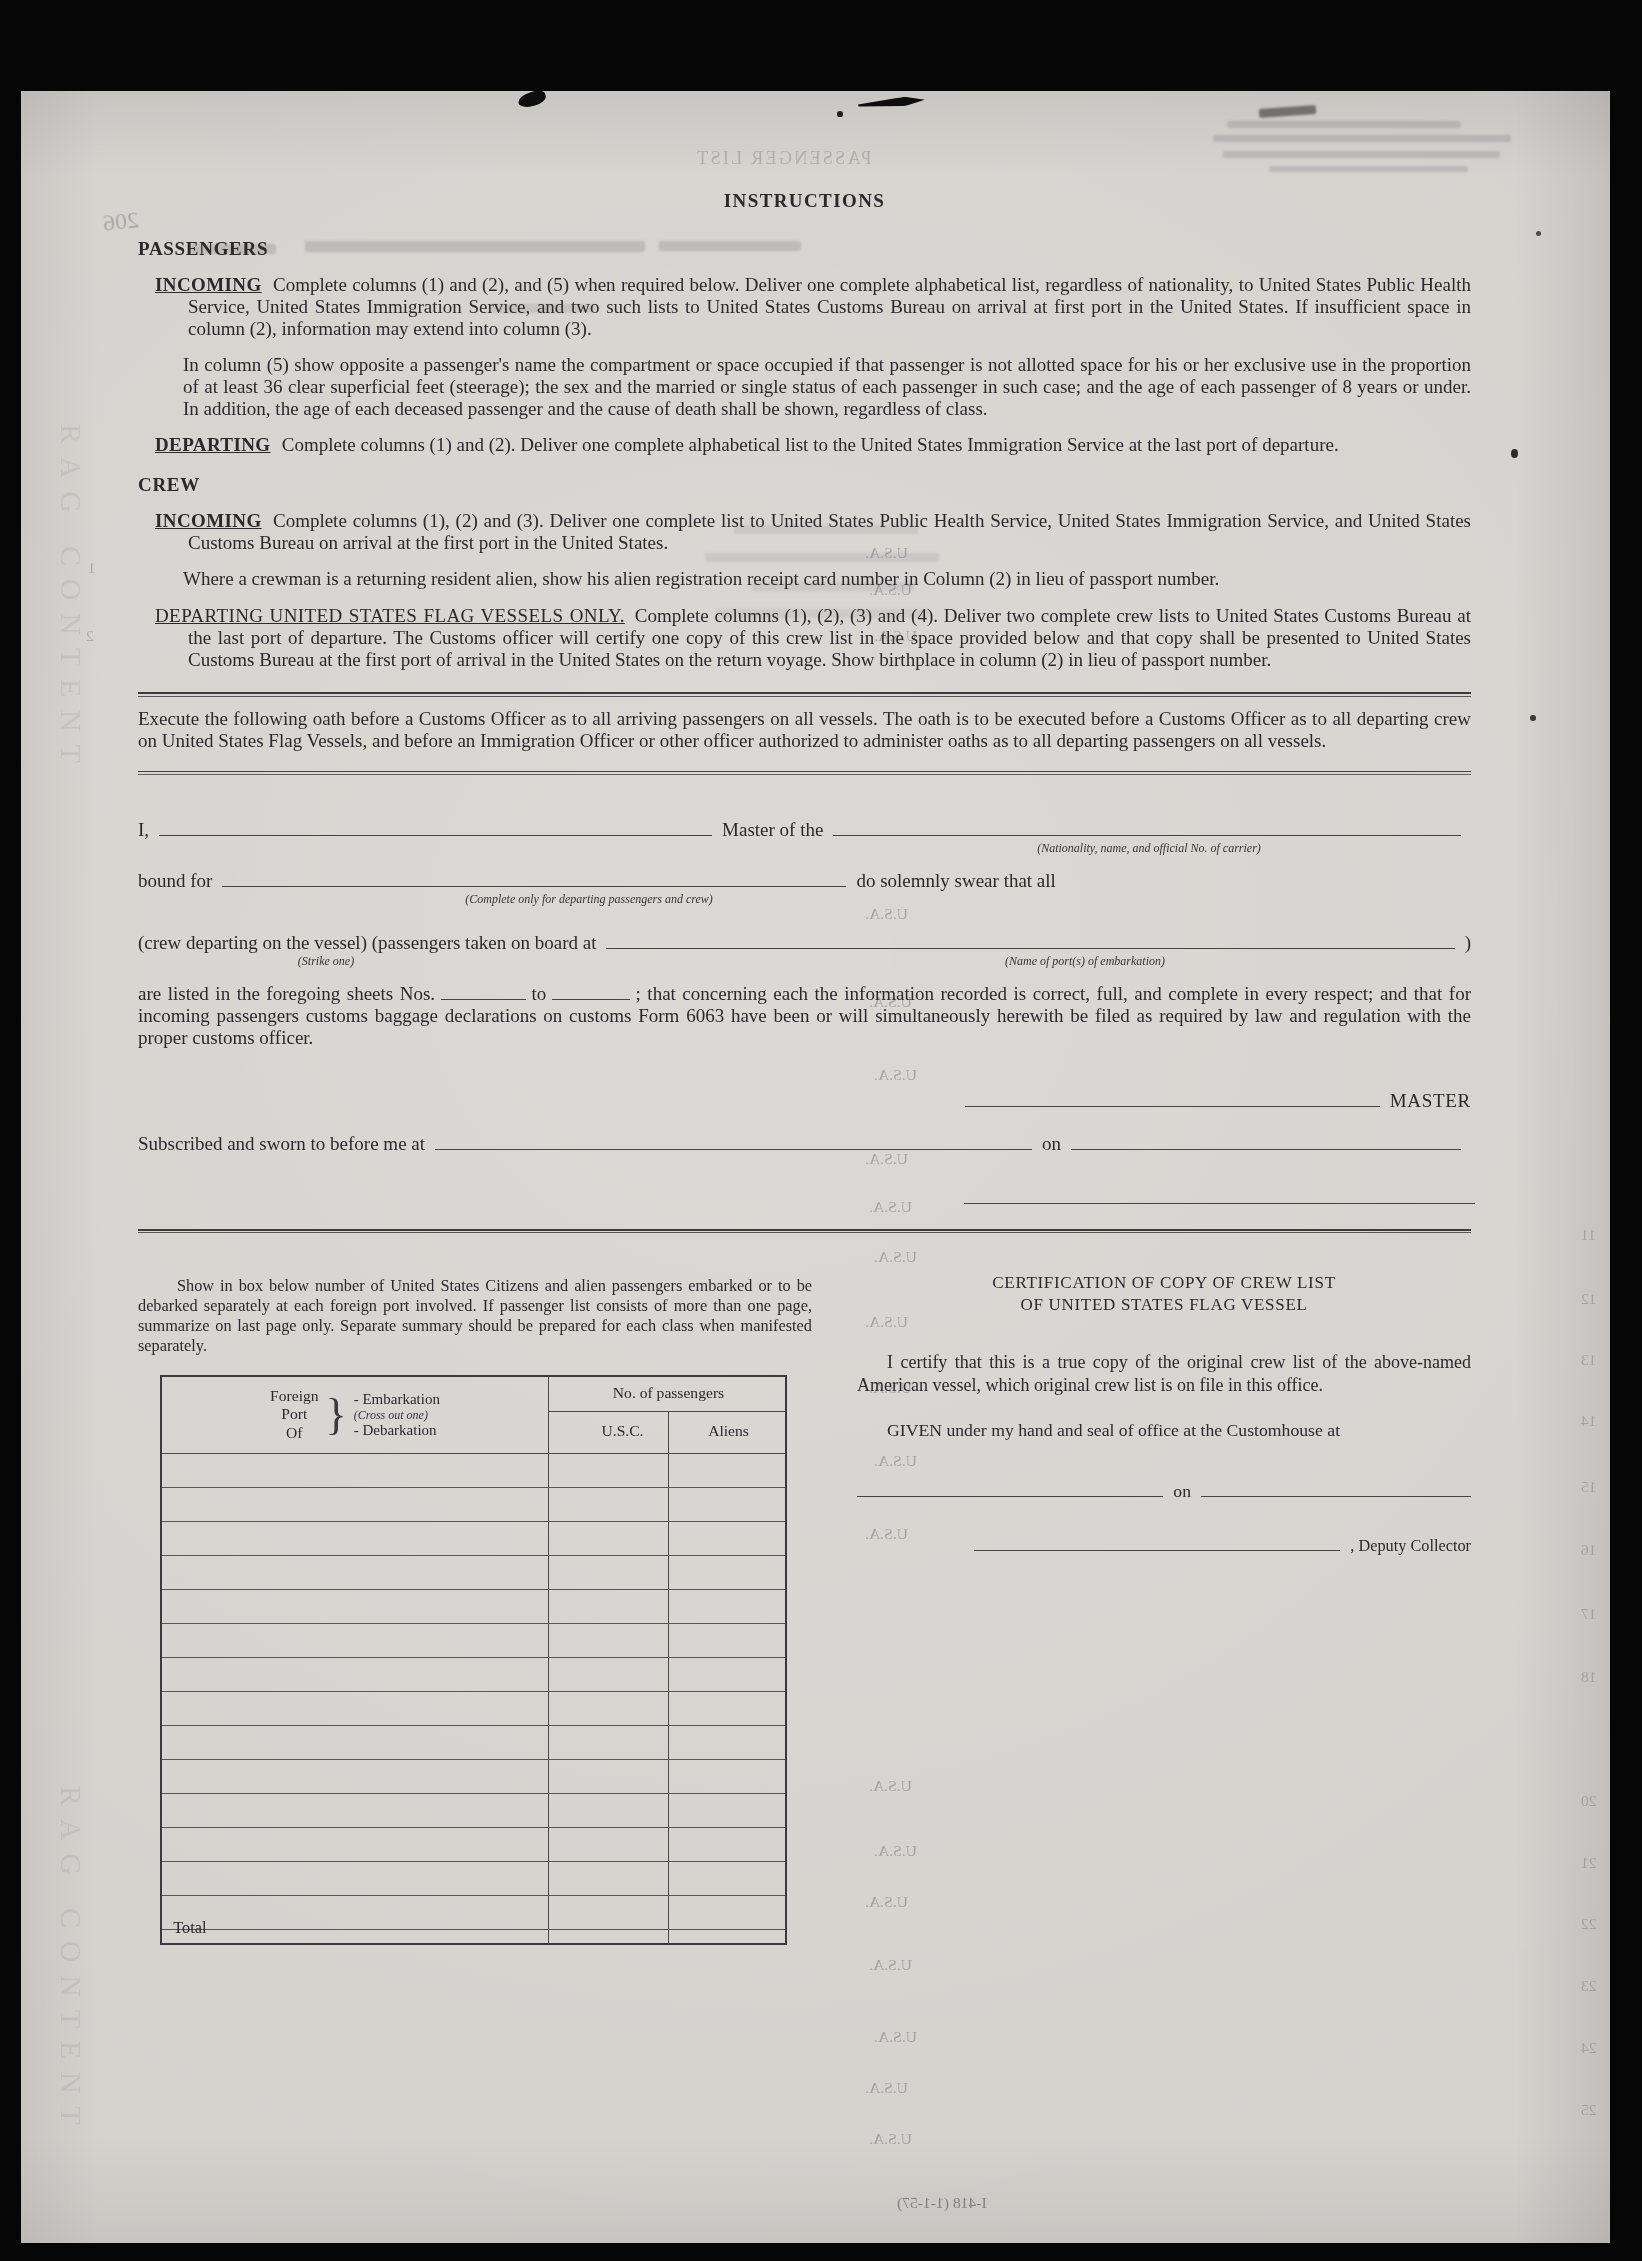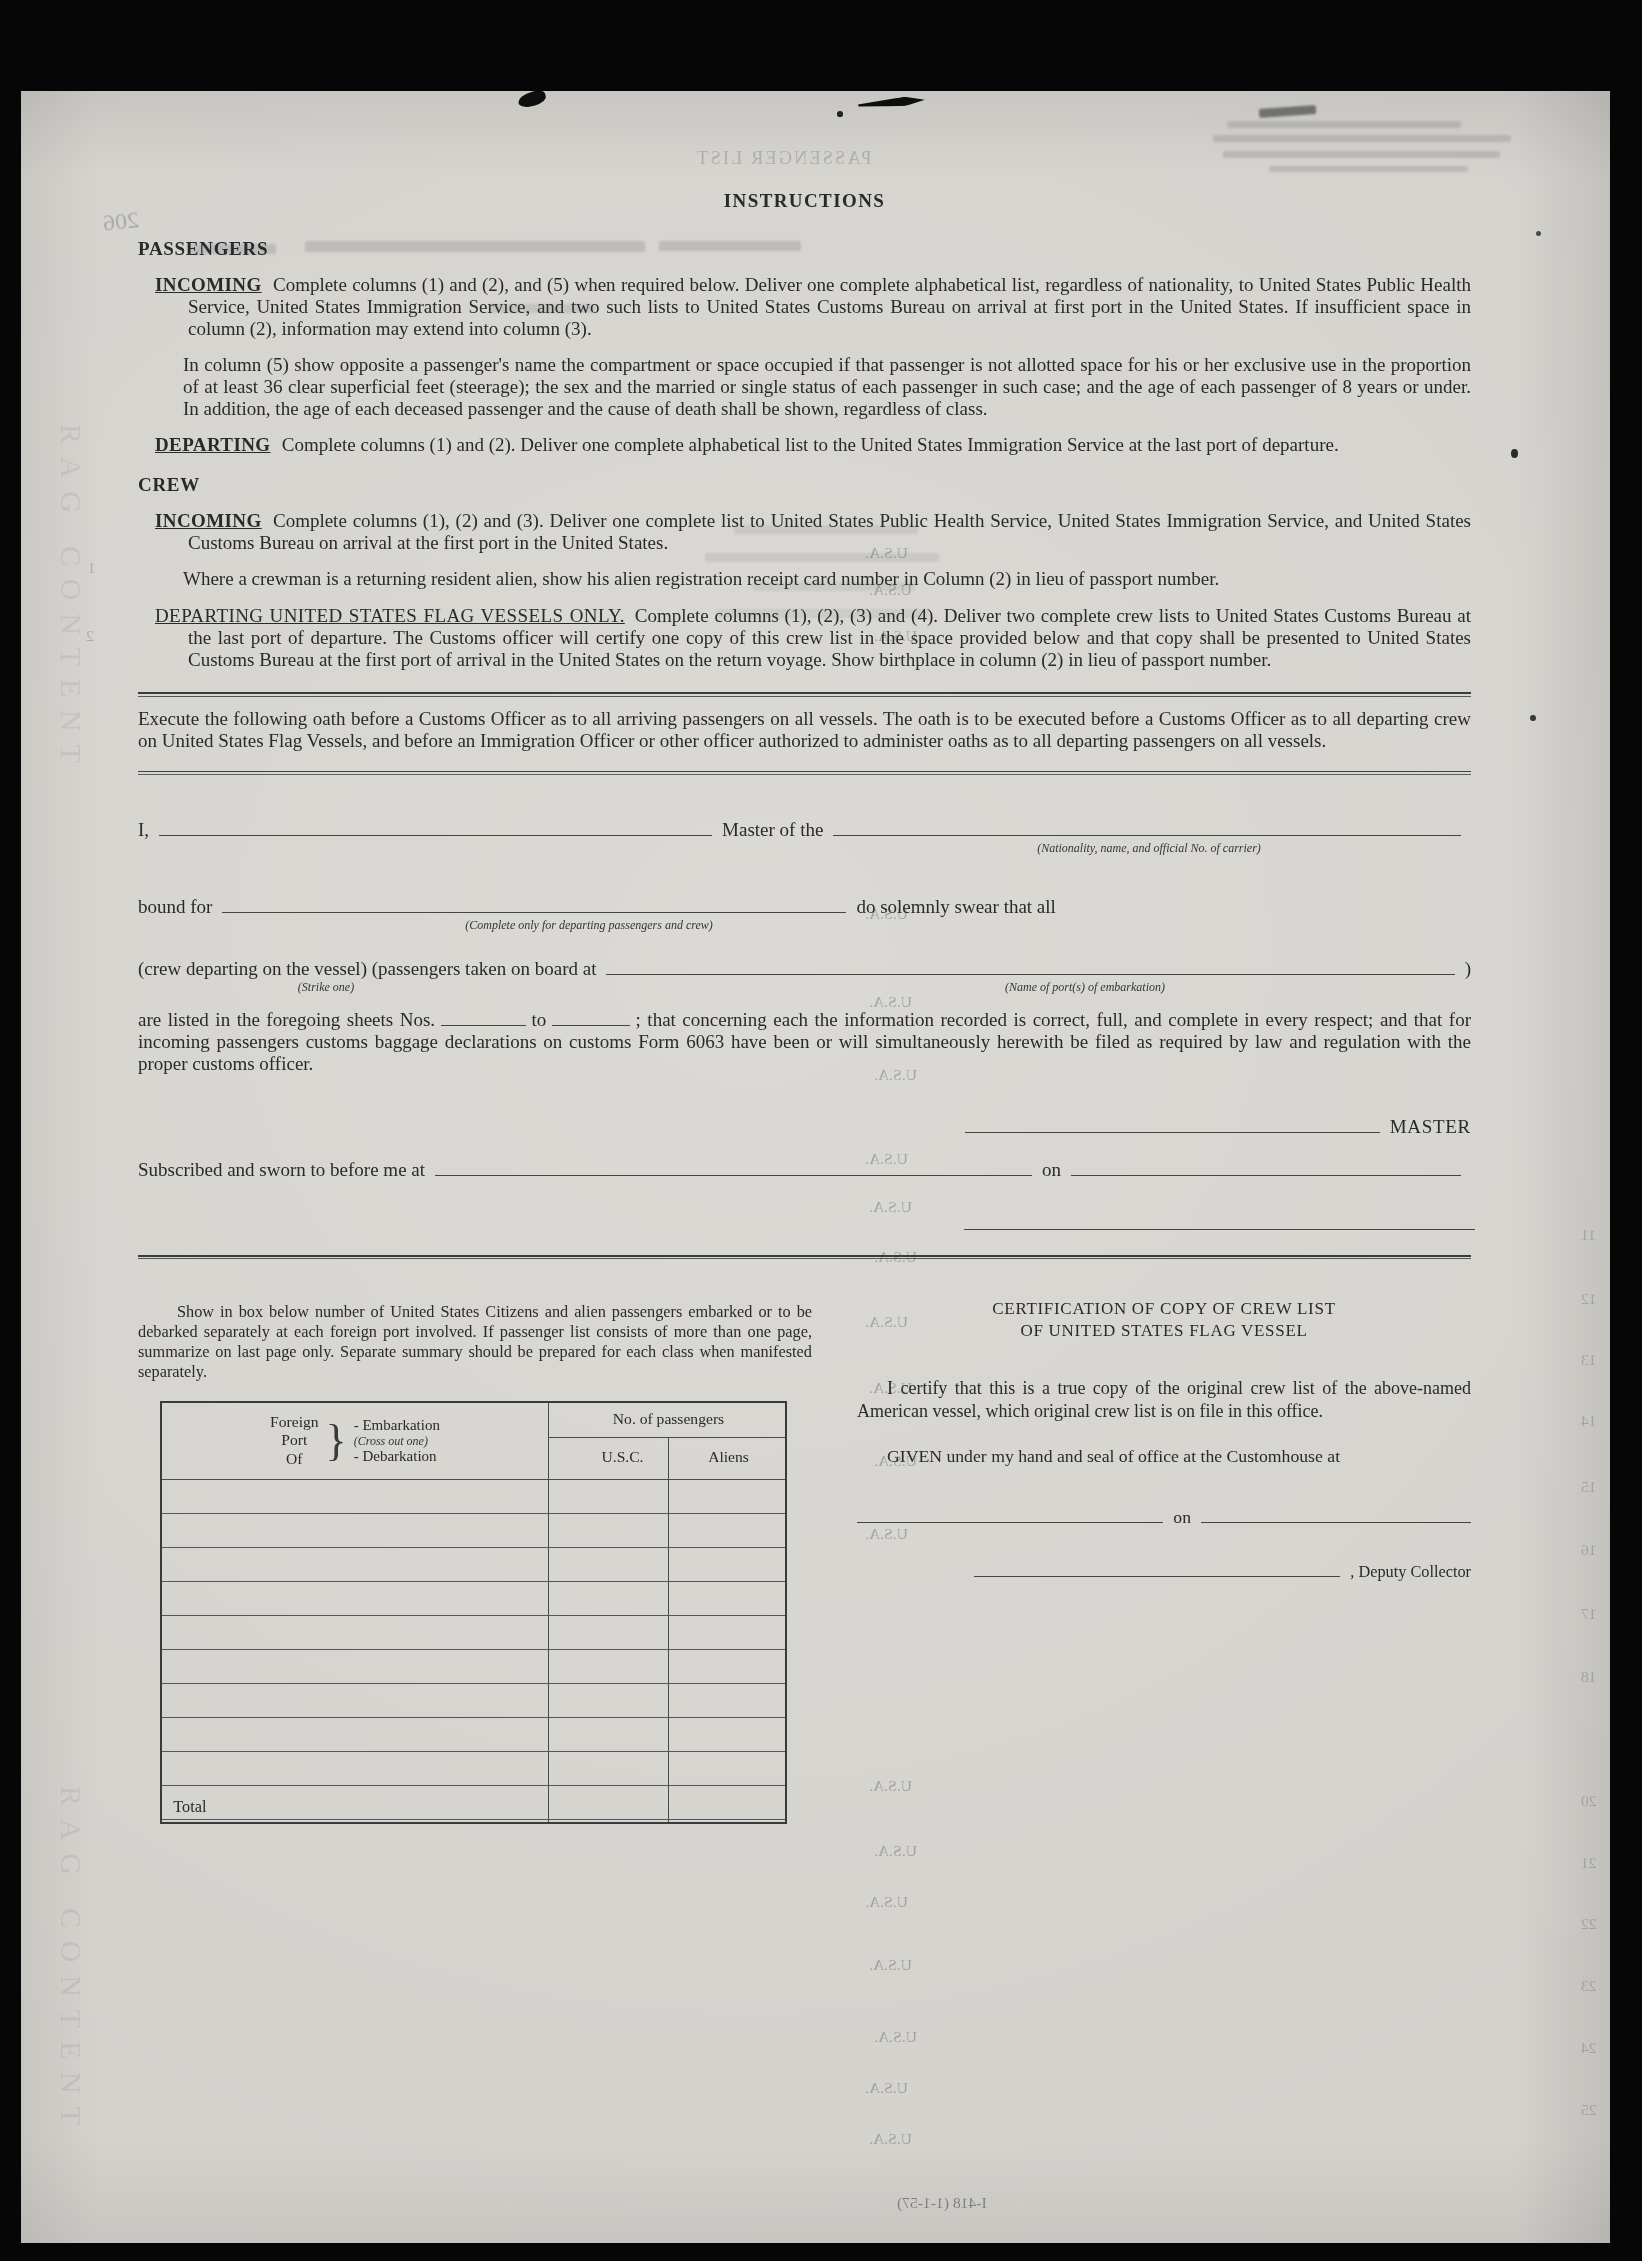--- a/index.html
+++ b/index.html
@@ -54,21 +54,21 @@
   .cap { font-style: italic; font-size: 12px; line-height: 14px; color: #35353a; text-align: center; }
   .cap.abs { position: absolute; top: 0; }
   .master-row { justify-content: flex-end; margin-top: 37px; }
   .caps { letter-spacing: 0.7px; }
 
   .cols { display: flex; margin-top: 30px; }
   .colL { width: 674px; }
   .colR { width: 614px; margin-left: auto; }
   .note { font-size: 16.3px; line-height: 20px; text-indent: 39px; margin-top: 12.8px; }
 
-  .ptable { position: relative; margin: 18.4px 0 0 22px; width: 627px; height: 423px; border: 2.1px solid #3a3a3c; font-size: 15.6px; line-height: 18.4px; }
+  .ptable { position: relative; margin: 18.4px 0 0 22px; width: 627px; height: 570px; border: 2.1px solid #3a3a3c; font-size: 15.6px; line-height: 18.4px; }
   .ptable .vl  { position: absolute; top: 0; bottom: 0; left: 386px; width: 1.4px; background: #4a4a4e; }
   .ptable .vl2 { position: absolute; top: 34px; bottom: 0; left: 506px; width: 1.4px; background: #4a4a4e; }
   .ptable .hl  { position: absolute; left: 386px; right: 0; top: 34px; height: 1.4px; background: #4a4a4e; }
   .ptable .hl2 { position: absolute; left: 0; right: 0; top: 76px; height: 1.4px; background: #4a4a4e; }
   .ptable .tbody { position: absolute; left: 0; right: 0; top: 77px; bottom: 0;
     background: repeating-linear-gradient(to bottom, rgba(0,0,0,0) 0px, rgba(0,0,0,0) 33px, #55555a 33px, #55555a 34px); }
   .th-left { position: absolute; left: 0; top: 0; width: 386px; height: 76px; display: flex; align-items: center; justify-content: center; gap: 7px; }
   .th-left .stack { text-align: center; }
   .th-left .brace { font-size: 44px; font-weight: 200; line-height: 71px; color: #3a3a3c; }
   .th-left .emb { text-align: left; font-size: 15px; line-height: 17px; }
@@ -185,21 +185,21 @@
     <div class="fline" style="margin-top:41px;">
       <span>I,</span>
       <span class="blank" style="width:553px;"></span>
       <span>Master of the</span>
       <span class="blank grow"></span>
     </div>
     <div class="caprow">
       <div class="cap abs" style="left:699px;width:624px;">(Nationality, name, and official No. of carrier)</div>
     </div>
 
-    <div class="fline" style="margin-top:34px;font-family:Liberation Serif, serif;">
+    <div class="fline" style="margin-top:8px;font-family:Liberation Serif, serif;">
       <span>bound for</span>
       <span class="blank" style="width:624px;"></span>
       <span>do solemnly swear that all</span>
     </div>
     <div class="caprow">
       <div class="cap abs" style="left:199px;width:504px;">(Complete only for departing passengers and crew)</div>
     </div>
 
     <div class="fline" style="margin-top:18.4px;">
       <span>(crew departing on the vessel) (passengers taken on board at</span>

